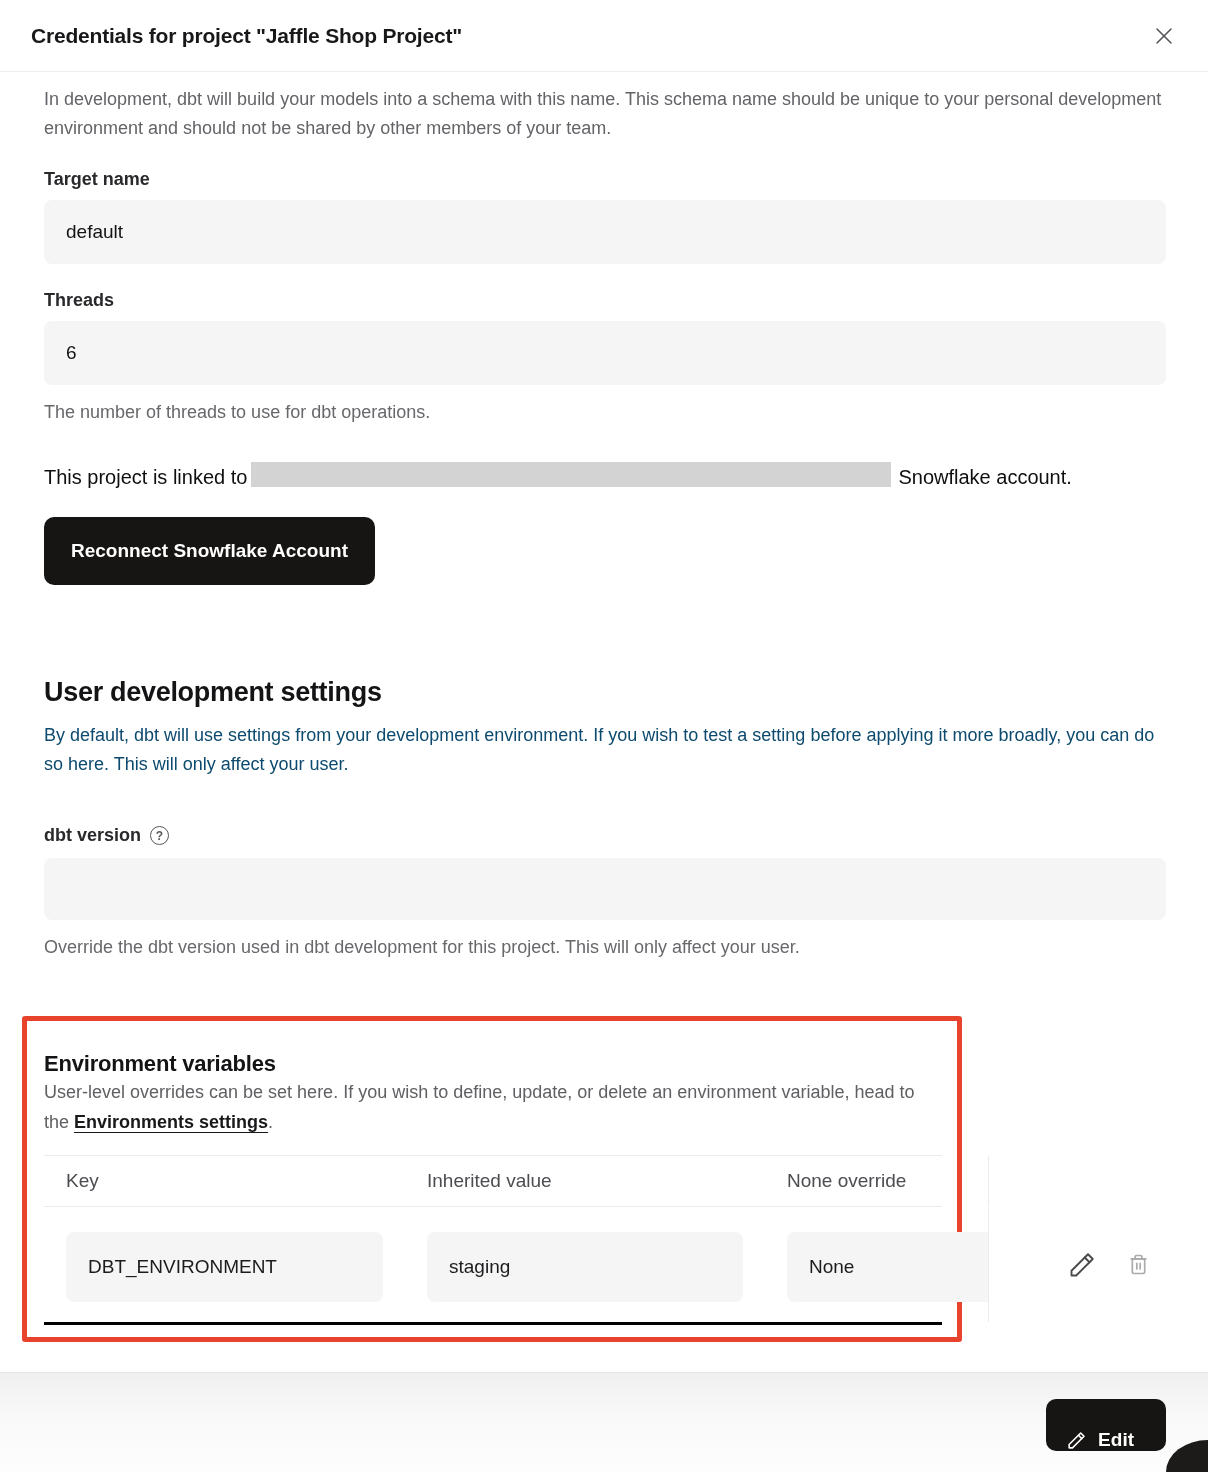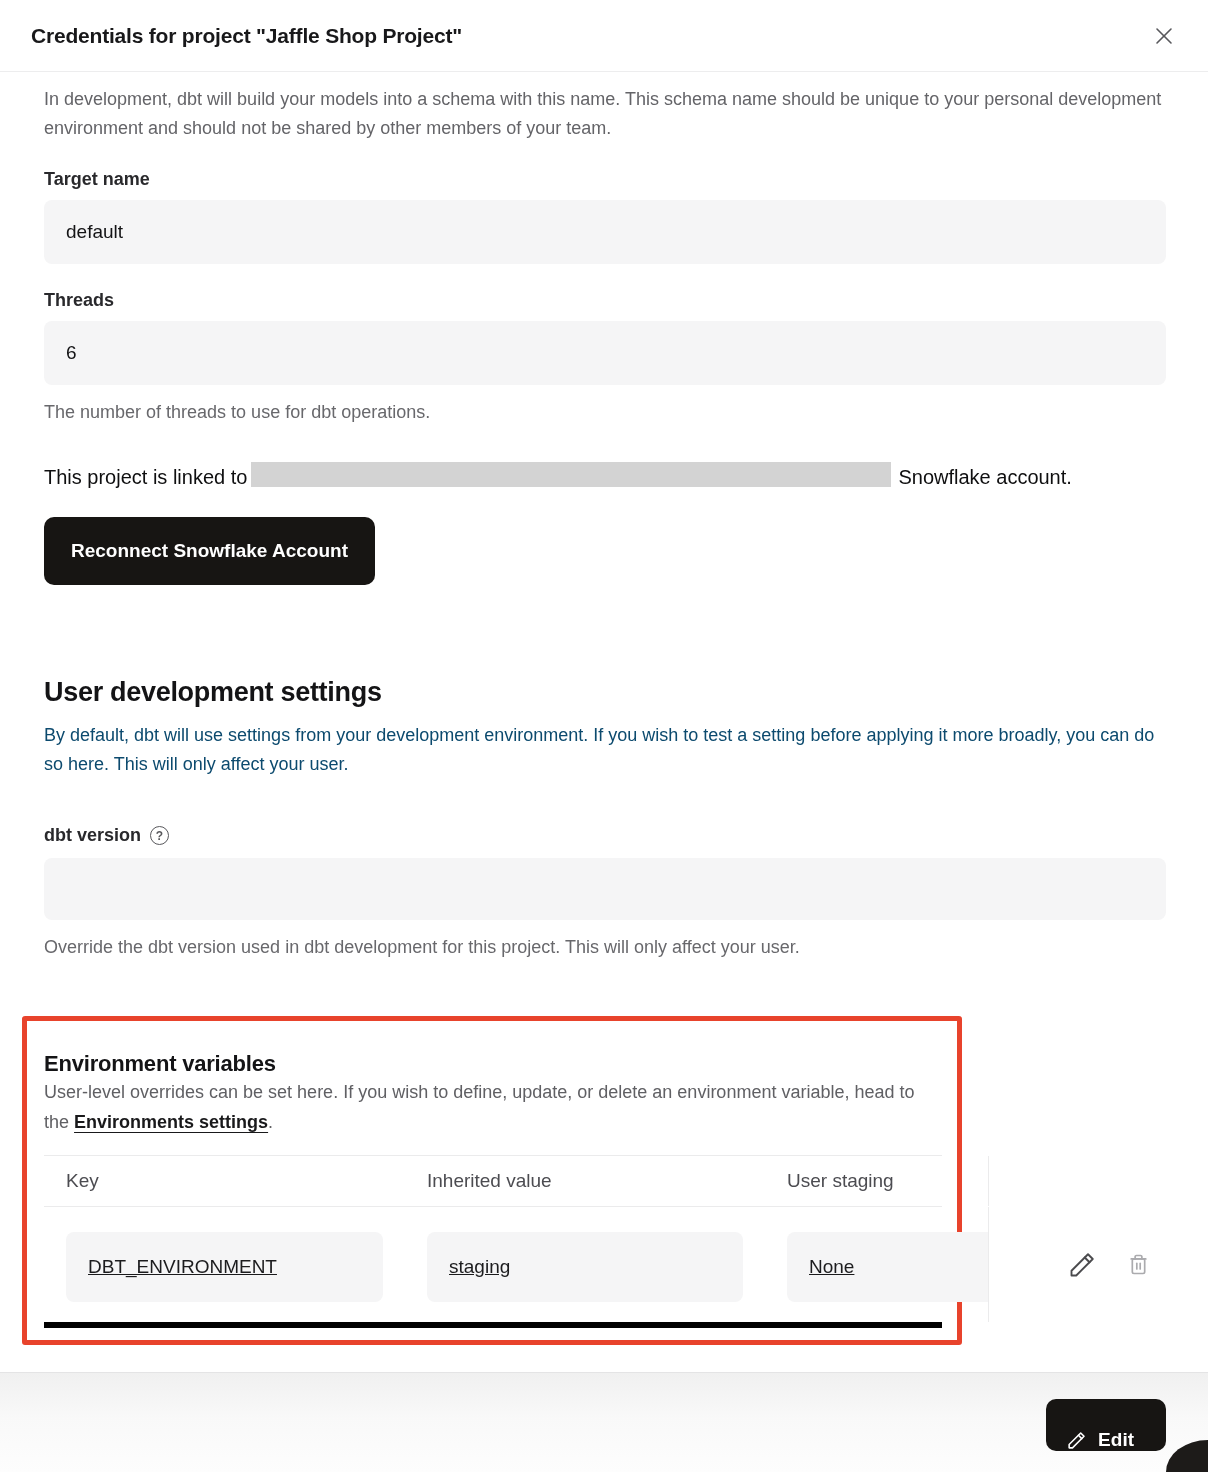--- a/index.html
+++ b/index.html
@@ -103,21 +103,21 @@
   .t-head{
     border-top:1px solid #ebebec; border-bottom:1px solid #ebebec;
     height:52px; align-items:center;
   }
   .t-head .th{
     font-size:19px; color:#4c4c51; font-weight:400; padding-left:22px;
   }
   .t-head .th.actions, .t-row .cell.actions{
     border-left:1px solid #ebebec; height:100%; padding-left:0;
   }
-  .t-row{ border-bottom:6px solid #000000;text-decoration:underline; }
+  .t-row{ border-bottom:3px solid #000000; }
   .t-row .cell{ padding:25px 0 20px; }
   .pill{
     height:70px; background:#f5f5f6; border-radius:8px;
     display:flex; align-items:center; padding:0 22px;
     font-size:19px; color:#1c1c1e;
     margin-left:22px; margin-right:22px;
   }
   .pill.cut{ margin-right:0; border-radius:8px 0 0 8px; }
   .t-row .cell.actions{
     display:flex; align-items:center; gap:28px; padding:0 0 0 78px;
@@ -187,21 +187,21 @@
 
 <div class="env-box">
   <h3 class="env-heading">Environment variables</h3>
   <p class="env-desc"><span>User-level overrides can be set here. If you wish to define, update, or delete an environment variable, head to the</span>
     <a class="env-link">Environments settings</a><span>.</span></p>
 
   <div class="env-table">
     <div class="t-head">
       <div class="th">Key</div>
       <div class="th">Inherited value</div>
-      <div class="th">User staging</div>
+      <div class="th">None override</div>
       <div class="th actions"></div>
     </div>
 
     <div class="t-row">
       <div class="cell">
         <div class="pill">DBT_ENVIRONMENT</div>
       </div>
       <div class="cell">
         <div class="pill">staging</div>
       </div>

